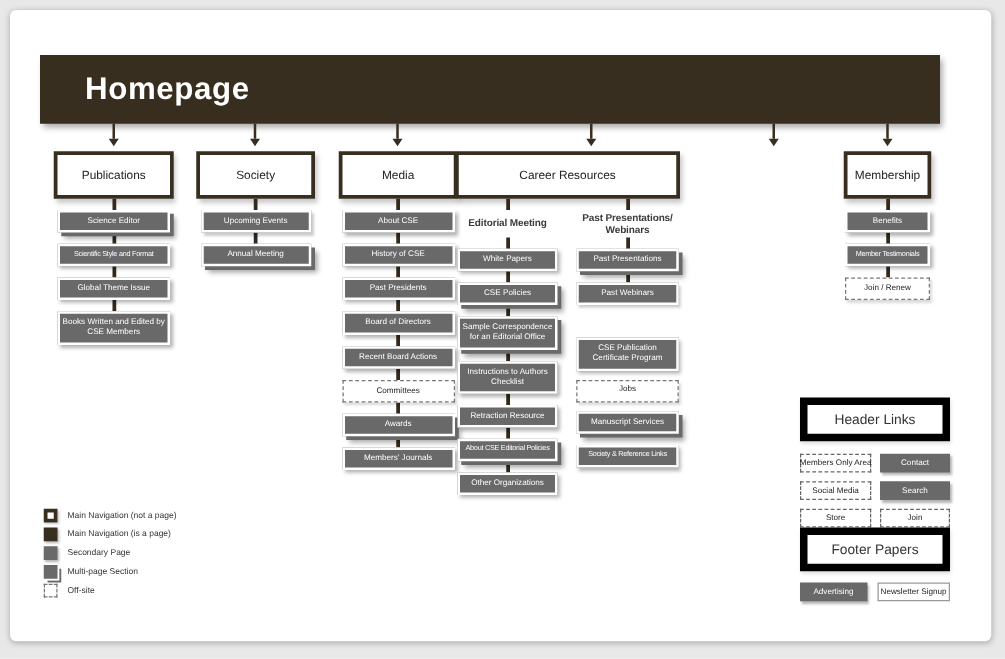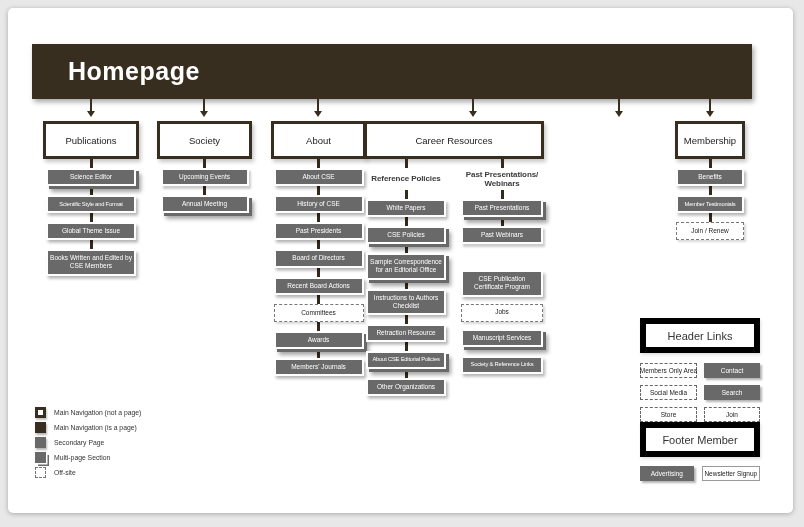--- a/index.html
+++ b/index.html
@@ -82,21 +82,21 @@
 
   <div class="col" style="left:157px;width:95px;--nw:88px;">
     <div class="mainnav">Society</div>
     <div class="conn"></div>
     <div class="node multi-dashed">Upcoming Events</div>
     <div class="conn"></div>
     <div class="node multi">Annual Meeting</div>
   </div>
 
   <div class="col" style="left:271px;width:95px;--nw:90px;">
-    <div class="mainnav">About</div>
+    <div class="mainnav">Media</div>
     <div class="conn"></div>
     <div class="node">About CSE</div>
     <div class="conn"></div>
     <div class="node">History of CSE</div>
     <div class="conn"></div>
     <div class="node">Past Presidents</div>
     <div class="conn"></div>
     <div class="node">Board of Directors</div>
     <div class="conn"></div>
     <div class="node">Recent Board Actions</div>
@@ -106,21 +106,21 @@
     <div class="node multi">Awards</div>
     <div class="conn"></div>
     <div class="node">Members' Journals</div>
   </div>
 
   <div class="col" style="left:364px;width:180px;">
     <div class="mainnav">Career Resources</div>
     <div class="subrow">
       <div class="subcol" style="--nw:80px;">
         <div class="conn"></div>
-        <div class="sublabel">Reference Policies</div>
+        <div class="sublabel">Editorial Meeting</div>
         <div class="conn"></div>
         <div class="node">White Papers</div>
         <div class="conn"></div>
         <div class="node multi">CSE Policies</div>
         <div class="conn"></div>
         <div class="node multi wrap2">Sample Correspondence for an Editorial Office</div>
         <div class="conn"></div>
         <div class="node wrap2">Instructions to Authors Checklist</div>
         <div class="conn"></div>
         <div class="node">Retraction Resource</div>
@@ -165,21 +165,21 @@
       <div class="pcell offsite">Members Only Area</div>
       <div class="pcell gray">Contact</div>
       <div class="pcell offsite">Social Media</div>
       <div class="pcell gray">Search</div>
       <div class="pcell offsite">Store</div>
       <div class="pcell offsite">Join</div>
     </div>
   </div>
 
   <div class="panel" style="left:640px;top:422px;">
-    <div class="panel-title">Footer Member</div>
+    <div class="panel-title">Footer Papers</div>
     <div class="panel-row">
       <div class="pcell gray w57">Advertising</div>
       <div class="pcell plain w62">Newsletter Signup</div>
     </div>
   </div>
 
   <div class="legend">
     <div class="lg-item">
       <span class="sw sw0"></span>
       <span class="lg-label">Main Navigation (not a page)</span>

